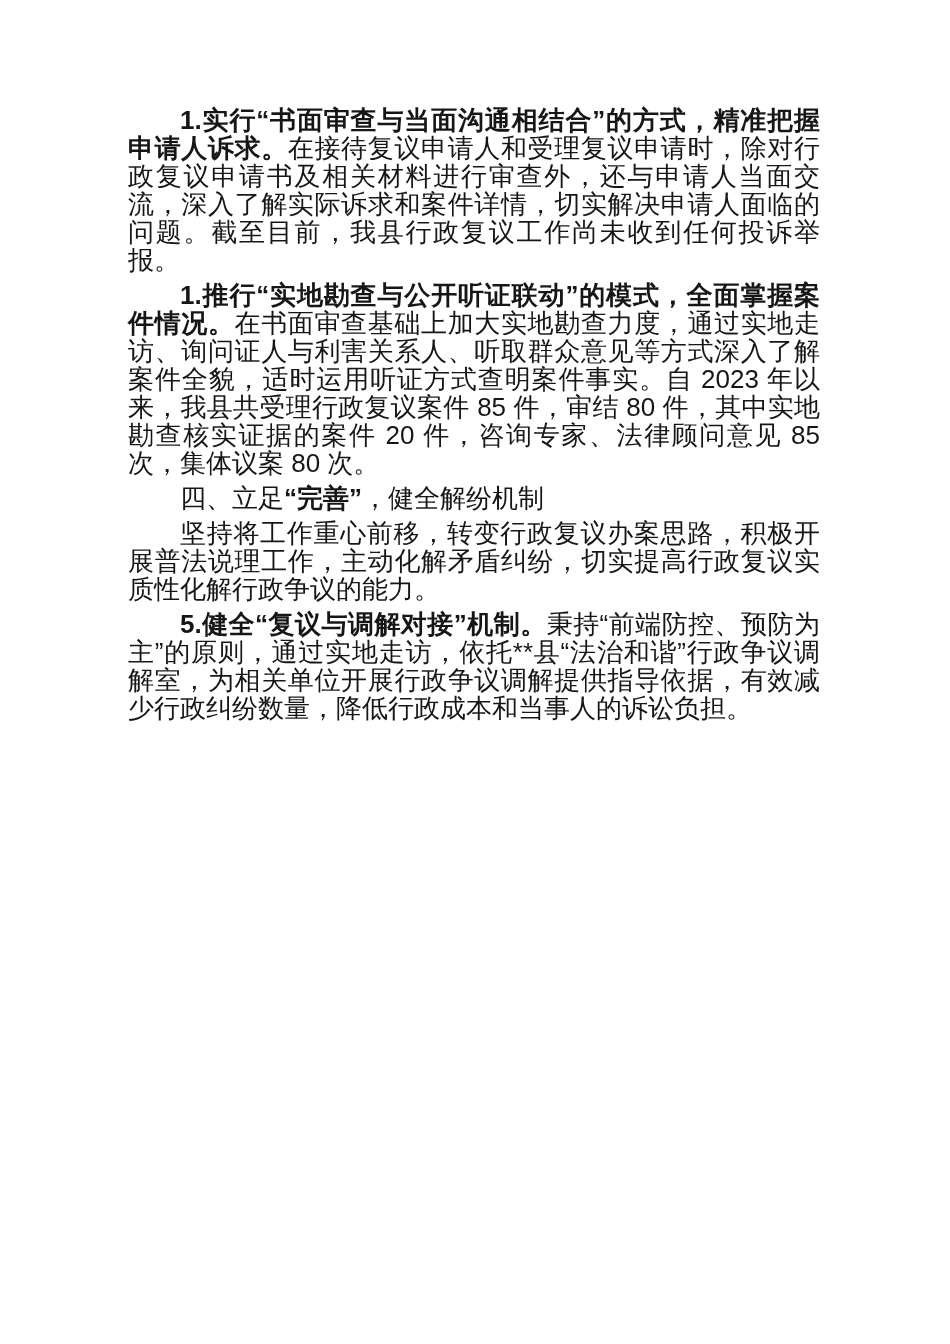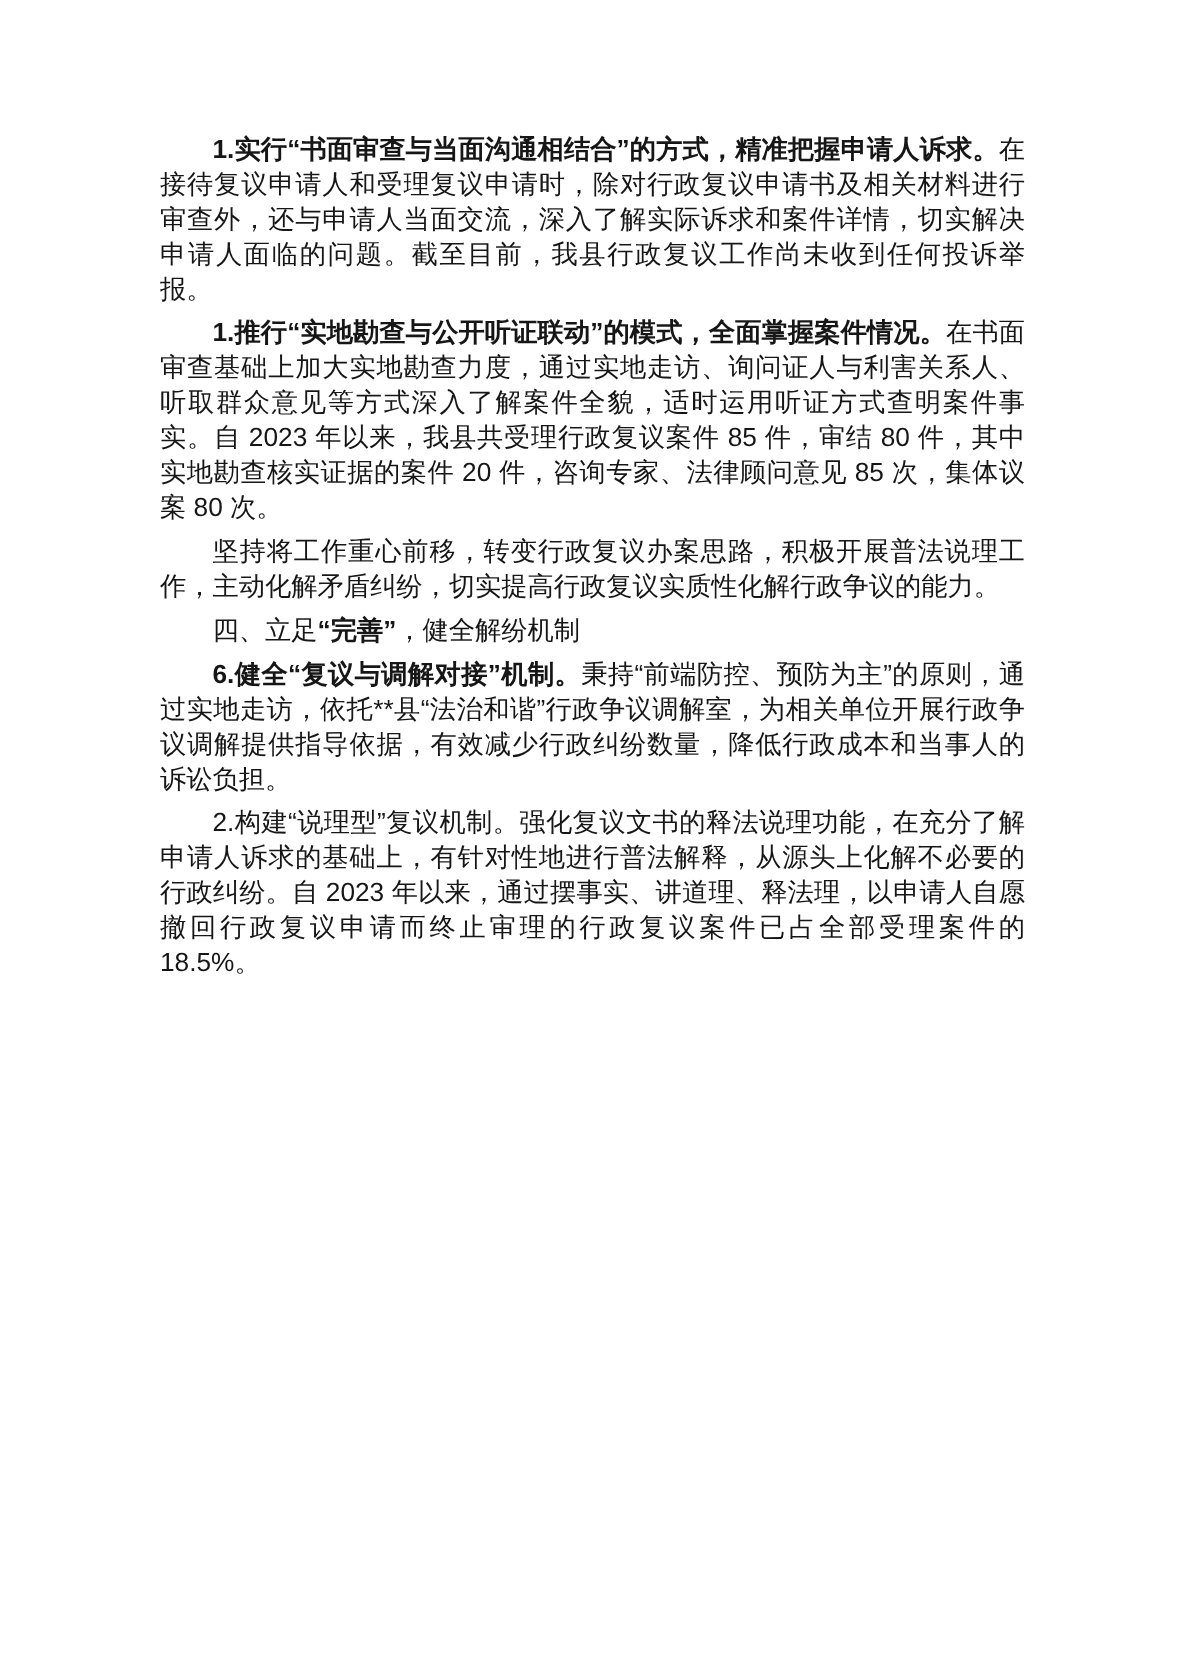--- a/index.html
+++ b/index.html
@@ -7,21 +7,21 @@
     padding: 0;
     background: #ffffff;
   }
   .page {
     box-sizing: border-box;
     width: 950px;
     height: 1344px;
     background: #ffffff;
     padding: 106px 130px 0 128px;
     font-family: "Liberation Sans", "DejaVu Sans", sans-serif;
-    font-size: 21px;
+    font-size: 26px;
     line-height: 28px;
     color: #161616;
     text-align: justify;
     overflow: hidden;
   }
   .para {
     margin: 0 0 7px 0;
     text-indent: 2em;
   }
   .run-bold {
@@ -33,21 +33,20 @@
 </style>
 </head>
 <body>
 
 <div class="page">
 
   <p class="para"><span class="run-bold">1.实行“书面审查与当面沟通相结合”的方式，精准把握申请人诉求。</span><span class="run-regular">在接待复议申请人和受理复议申请时，除对行政复议申请书及相关材料进行审查外，还与申请人当面交流，深入了解实际诉求和案件详情，切实解决申请人面临的问题。截至目前，我县行政复议工作尚未收到任何投诉举报。</span></p>
 
   <p class="para"><span class="run-bold">1.推行“实地勘查与公开听证联动”的模式，全面掌握案件情况。</span><span class="run-regular">在书面审查基础上加大实地勘查力度，通过实地走访、询问证人与利害关系人、听取群众意见等方式深入了解案件全貌，适时运用听证方式查明案件事实。自 2023 年以来，我县共受理行政复议案件 85 件，审结 80 件，其中实地勘查核实证据的案件 20 件，咨询专家、法律顾问意见 85 次，集体议案 80 次。</span></p>
 
+  <p class="para"><span class="run-regular">四、立足</span><span class="run-bold">“完善”</span><span class="run-regular">，健全解纷机制</span></p>
+
   <p class="para"><span class="run-regular">坚持将工作重心前移，转变行政复议办案思路，积极开展普法说理工作，主动化解矛盾纠纷，切实提高行政复议实质性化解行政争议的能力。</span></p>
 
-  <p class="para"><span class="run-regular">四、立足</span><span class="run-bold">“完善”</span><span class="run-regular">，健全解纷机制</span></p>
+  <p class="para"><span class="run-bold">5.健全“复议与调解对接”机制。</span><span class="run-regular">秉持“前端防控、预防为主”的原则，通过实地走访，依托**县“法治和谐”行政争议调解室，为相关单位开展行政争议调解提供指导依据，有效减少行政纠纷数量，降低行政成本和当事人的诉讼负担。</span></p>
 
-  <p class="para"><span class="run-bold">6.健全“复议与调解对接”机制。</span><span class="run-regular">秉持“前端防控、预防为主”的原则，通过实地走访，依托**县“法治和谐”行政争议调解室，为相关单位开展行政争议调解提供指导依据，有效减少行政纠纷数量，降低行政成本和当事人的诉讼负担。</span></p>
-
-  <p class="para"><span class="run-regular">2.构建“说理型”复议机制。强化复议文书的释法说理功能，在充分了解申请人诉求的基础上，有针对性地进行普法解释，从源头上化解不必要的行政纠纷。自 2023 年以来，通过摆事实、讲道理、释法理，以申请人自愿撤回行政复议申请而终止审理的行政复议案件已占全部受理案件的 18.5%。</span></p>
 
 </div>
 
 </body></html>

